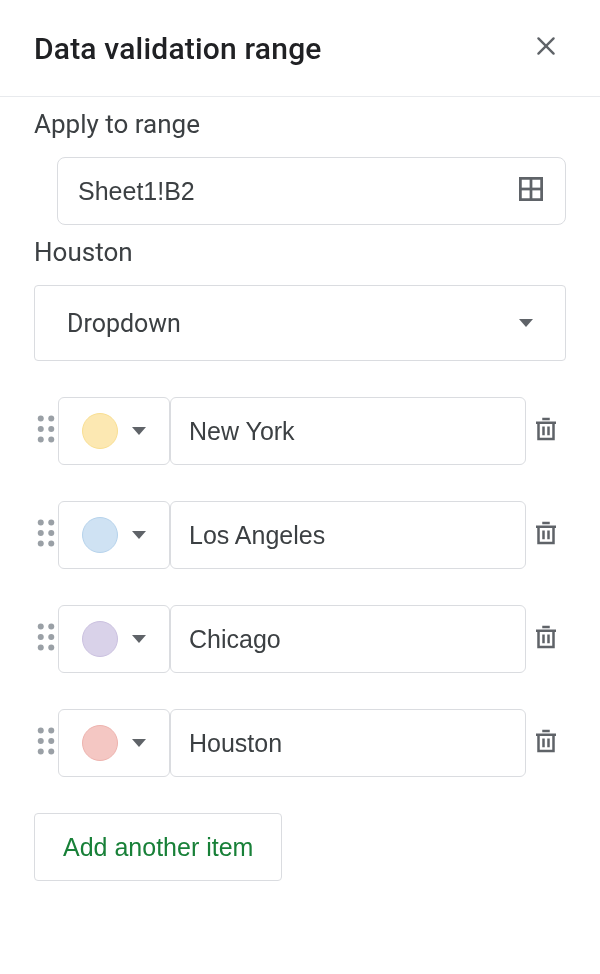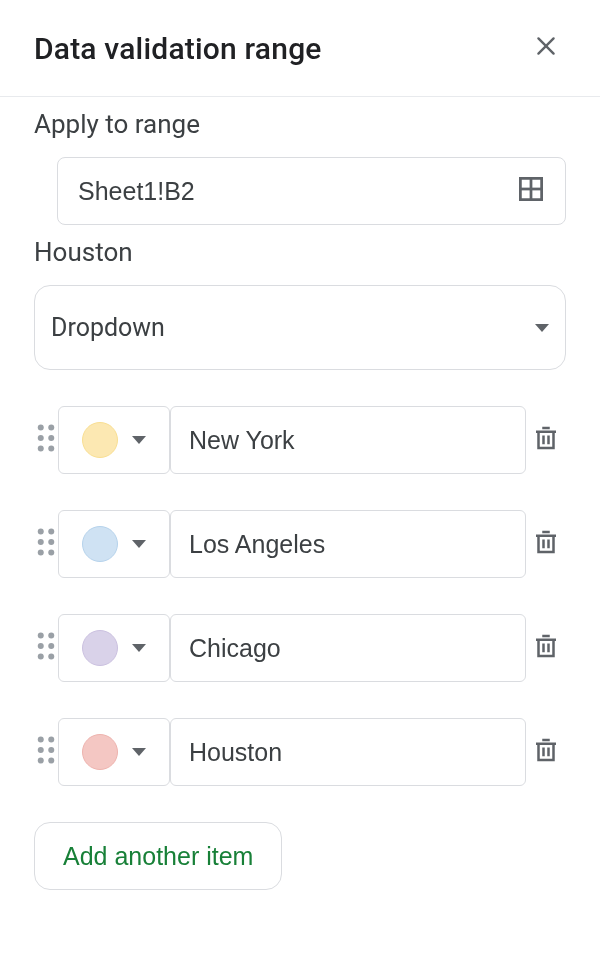--- a/index.html
+++ b/index.html
@@ -68,25 +68,25 @@
     width: 32px; height: 32px;
     display: flex; align-items: center; justify-content: center;
     color: #5f6368;
     cursor: pointer;
     margin-left: 8px;
   }
 
   .dropdown {
     position: relative;
     border: 1px solid #dadce0;
-    border-radius: 16px;
-    height: 85px;
-    display: flex;
-    align-items: center;
-    padding: 0 16px;
+    border-radius: 4px;
+    height: 76px;
+    display: flex;
+    align-items: center;
+    padding: 0 32px;
     cursor: pointer;
     font-size: 25px;
     color: #3c4043;
     justify-content: space-between;
   }
   .caret {
     width: 0; height: 0;
     border-left: 7px solid transparent;
     border-right: 7px solid transparent;
     border-top: 8px solid #5f6368;
@@ -137,21 +137,21 @@
   .trash-btn {
     width: 40px; height: 40px;
     display: flex; align-items: center; justify-content: center;
     color: #5f6368;
     cursor: pointer;
     flex-shrink: 0;
   }
 
   .add-another {
     border: 1px solid #dadce0;
-    border-radius: 16px;
+    border-radius: 4px;
     height: 68px;
     padding: 0 28px;
     display: inline-flex;
     align-items: center;
     justify-content: center;
     font-size: 25px;
     font-weight: 500;
     color: #188038;
     cursor: pointer;
     background: #fff;

